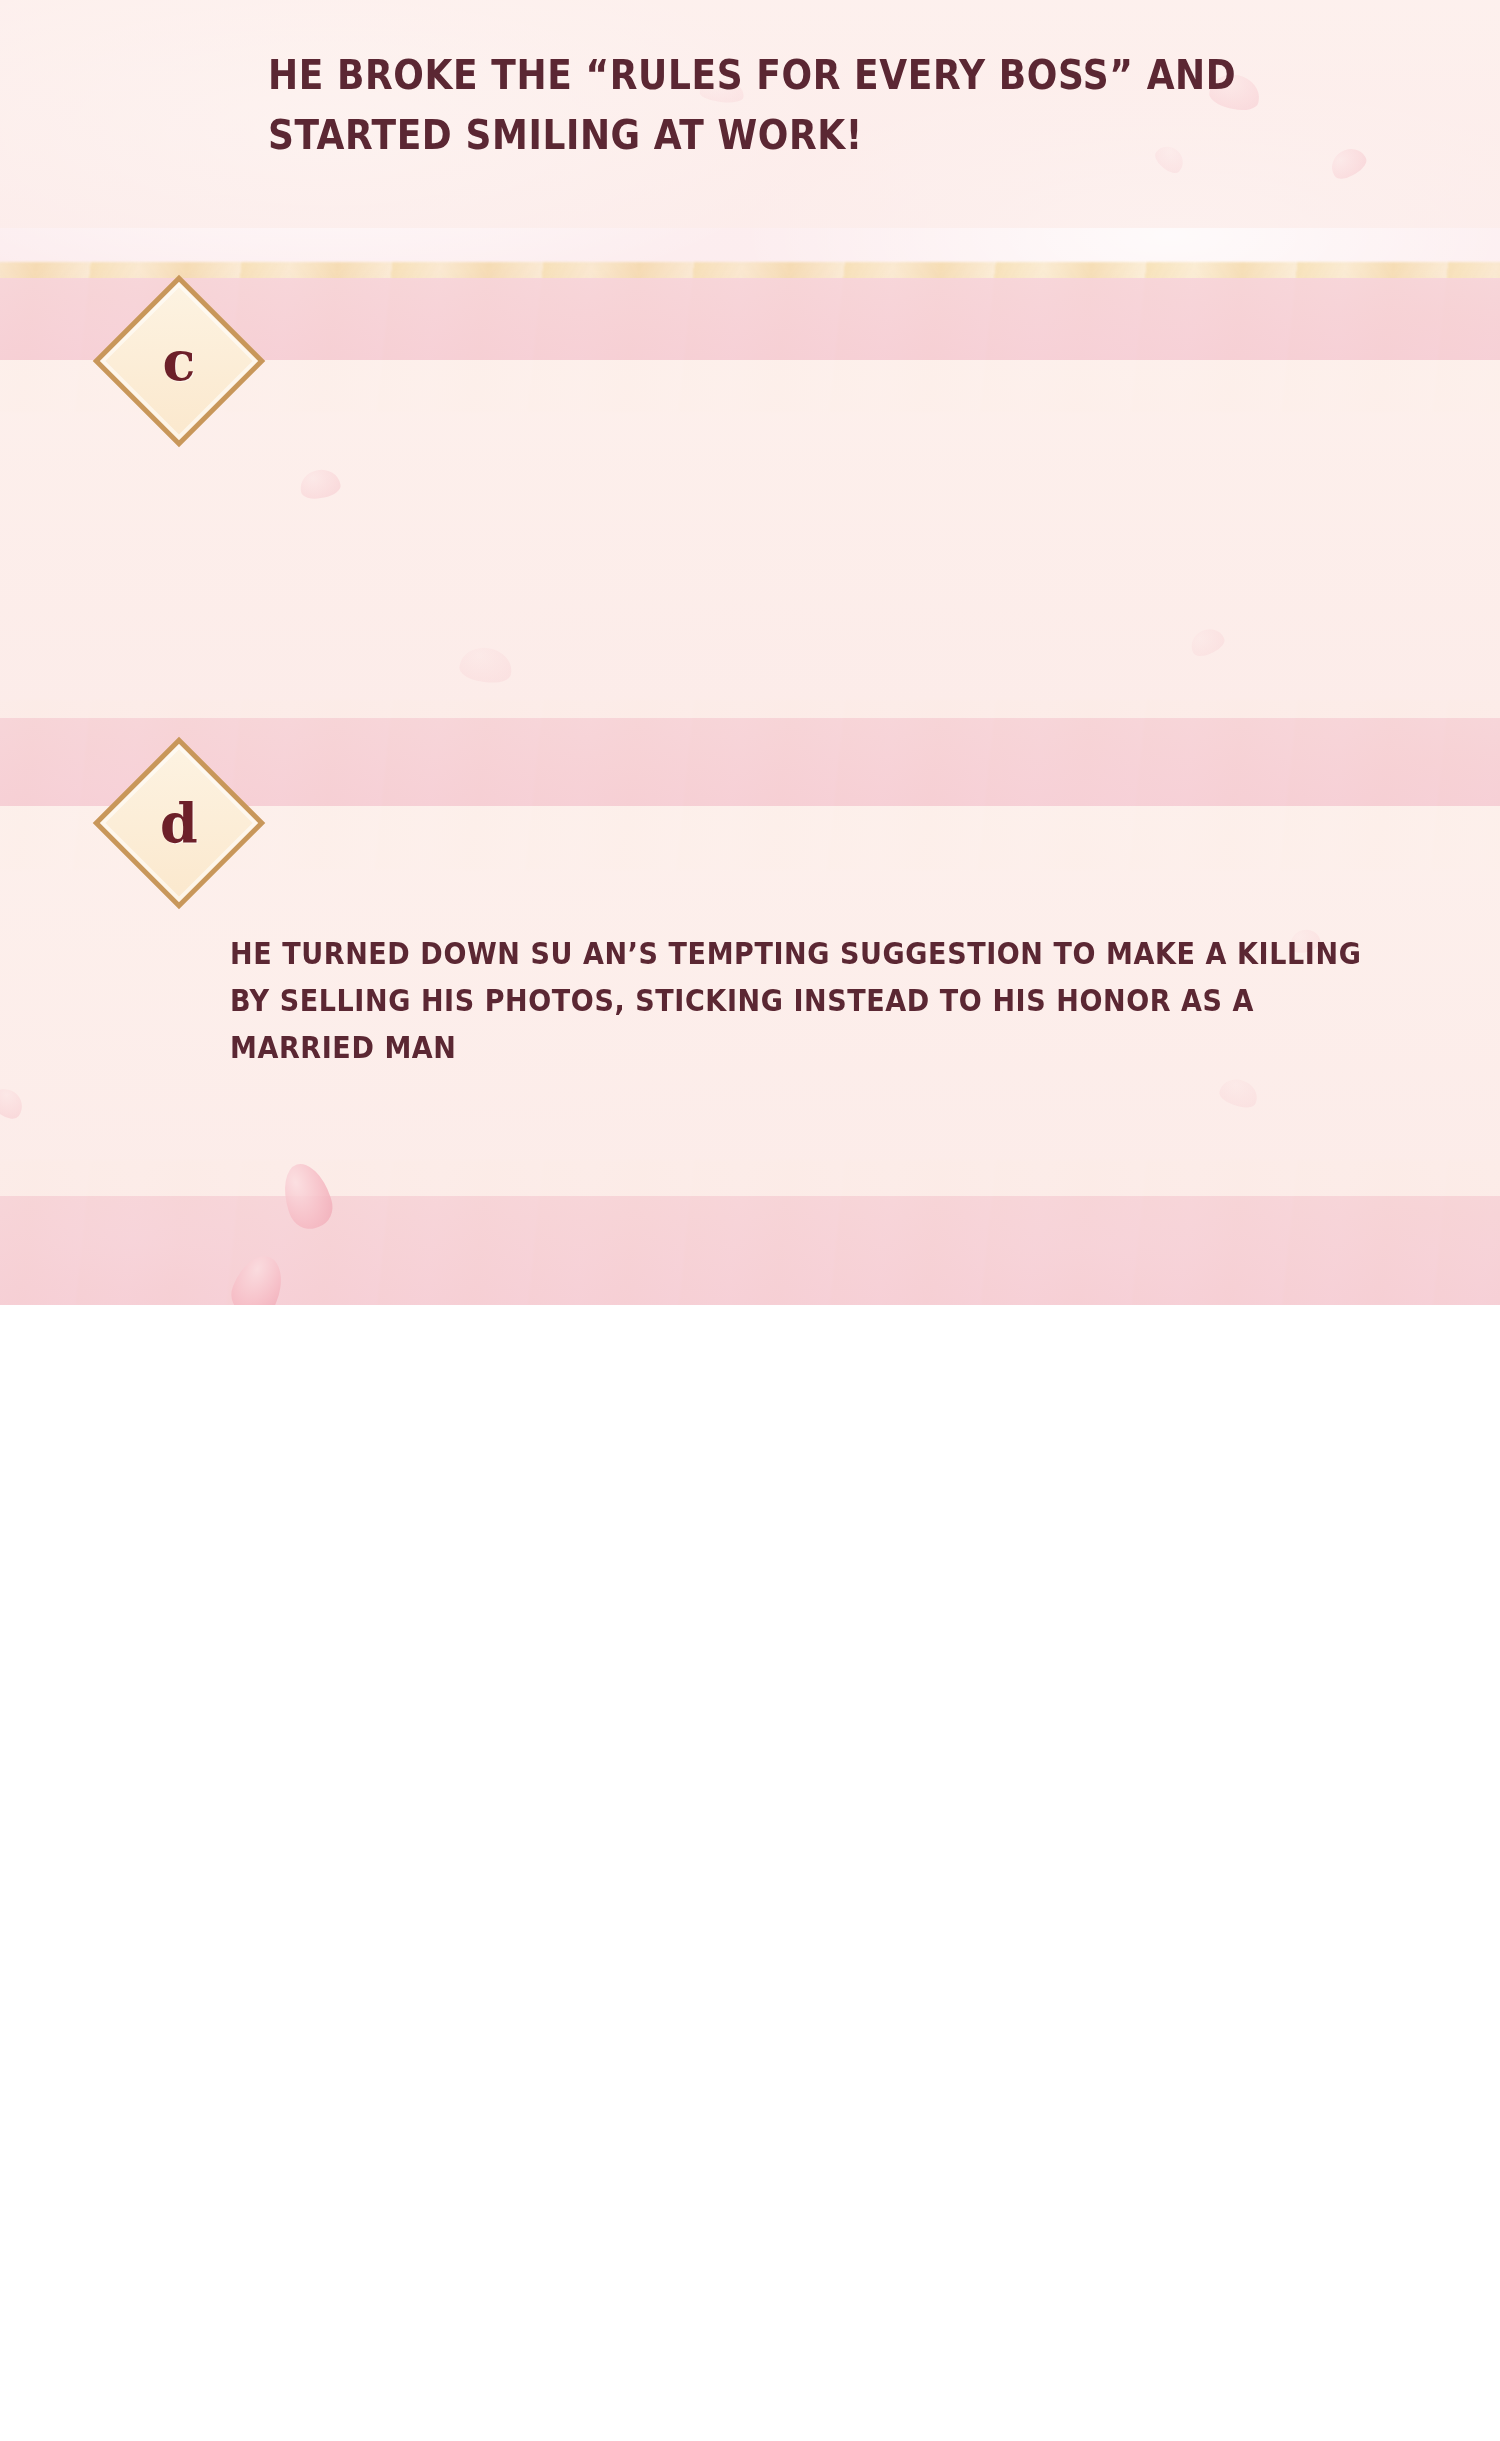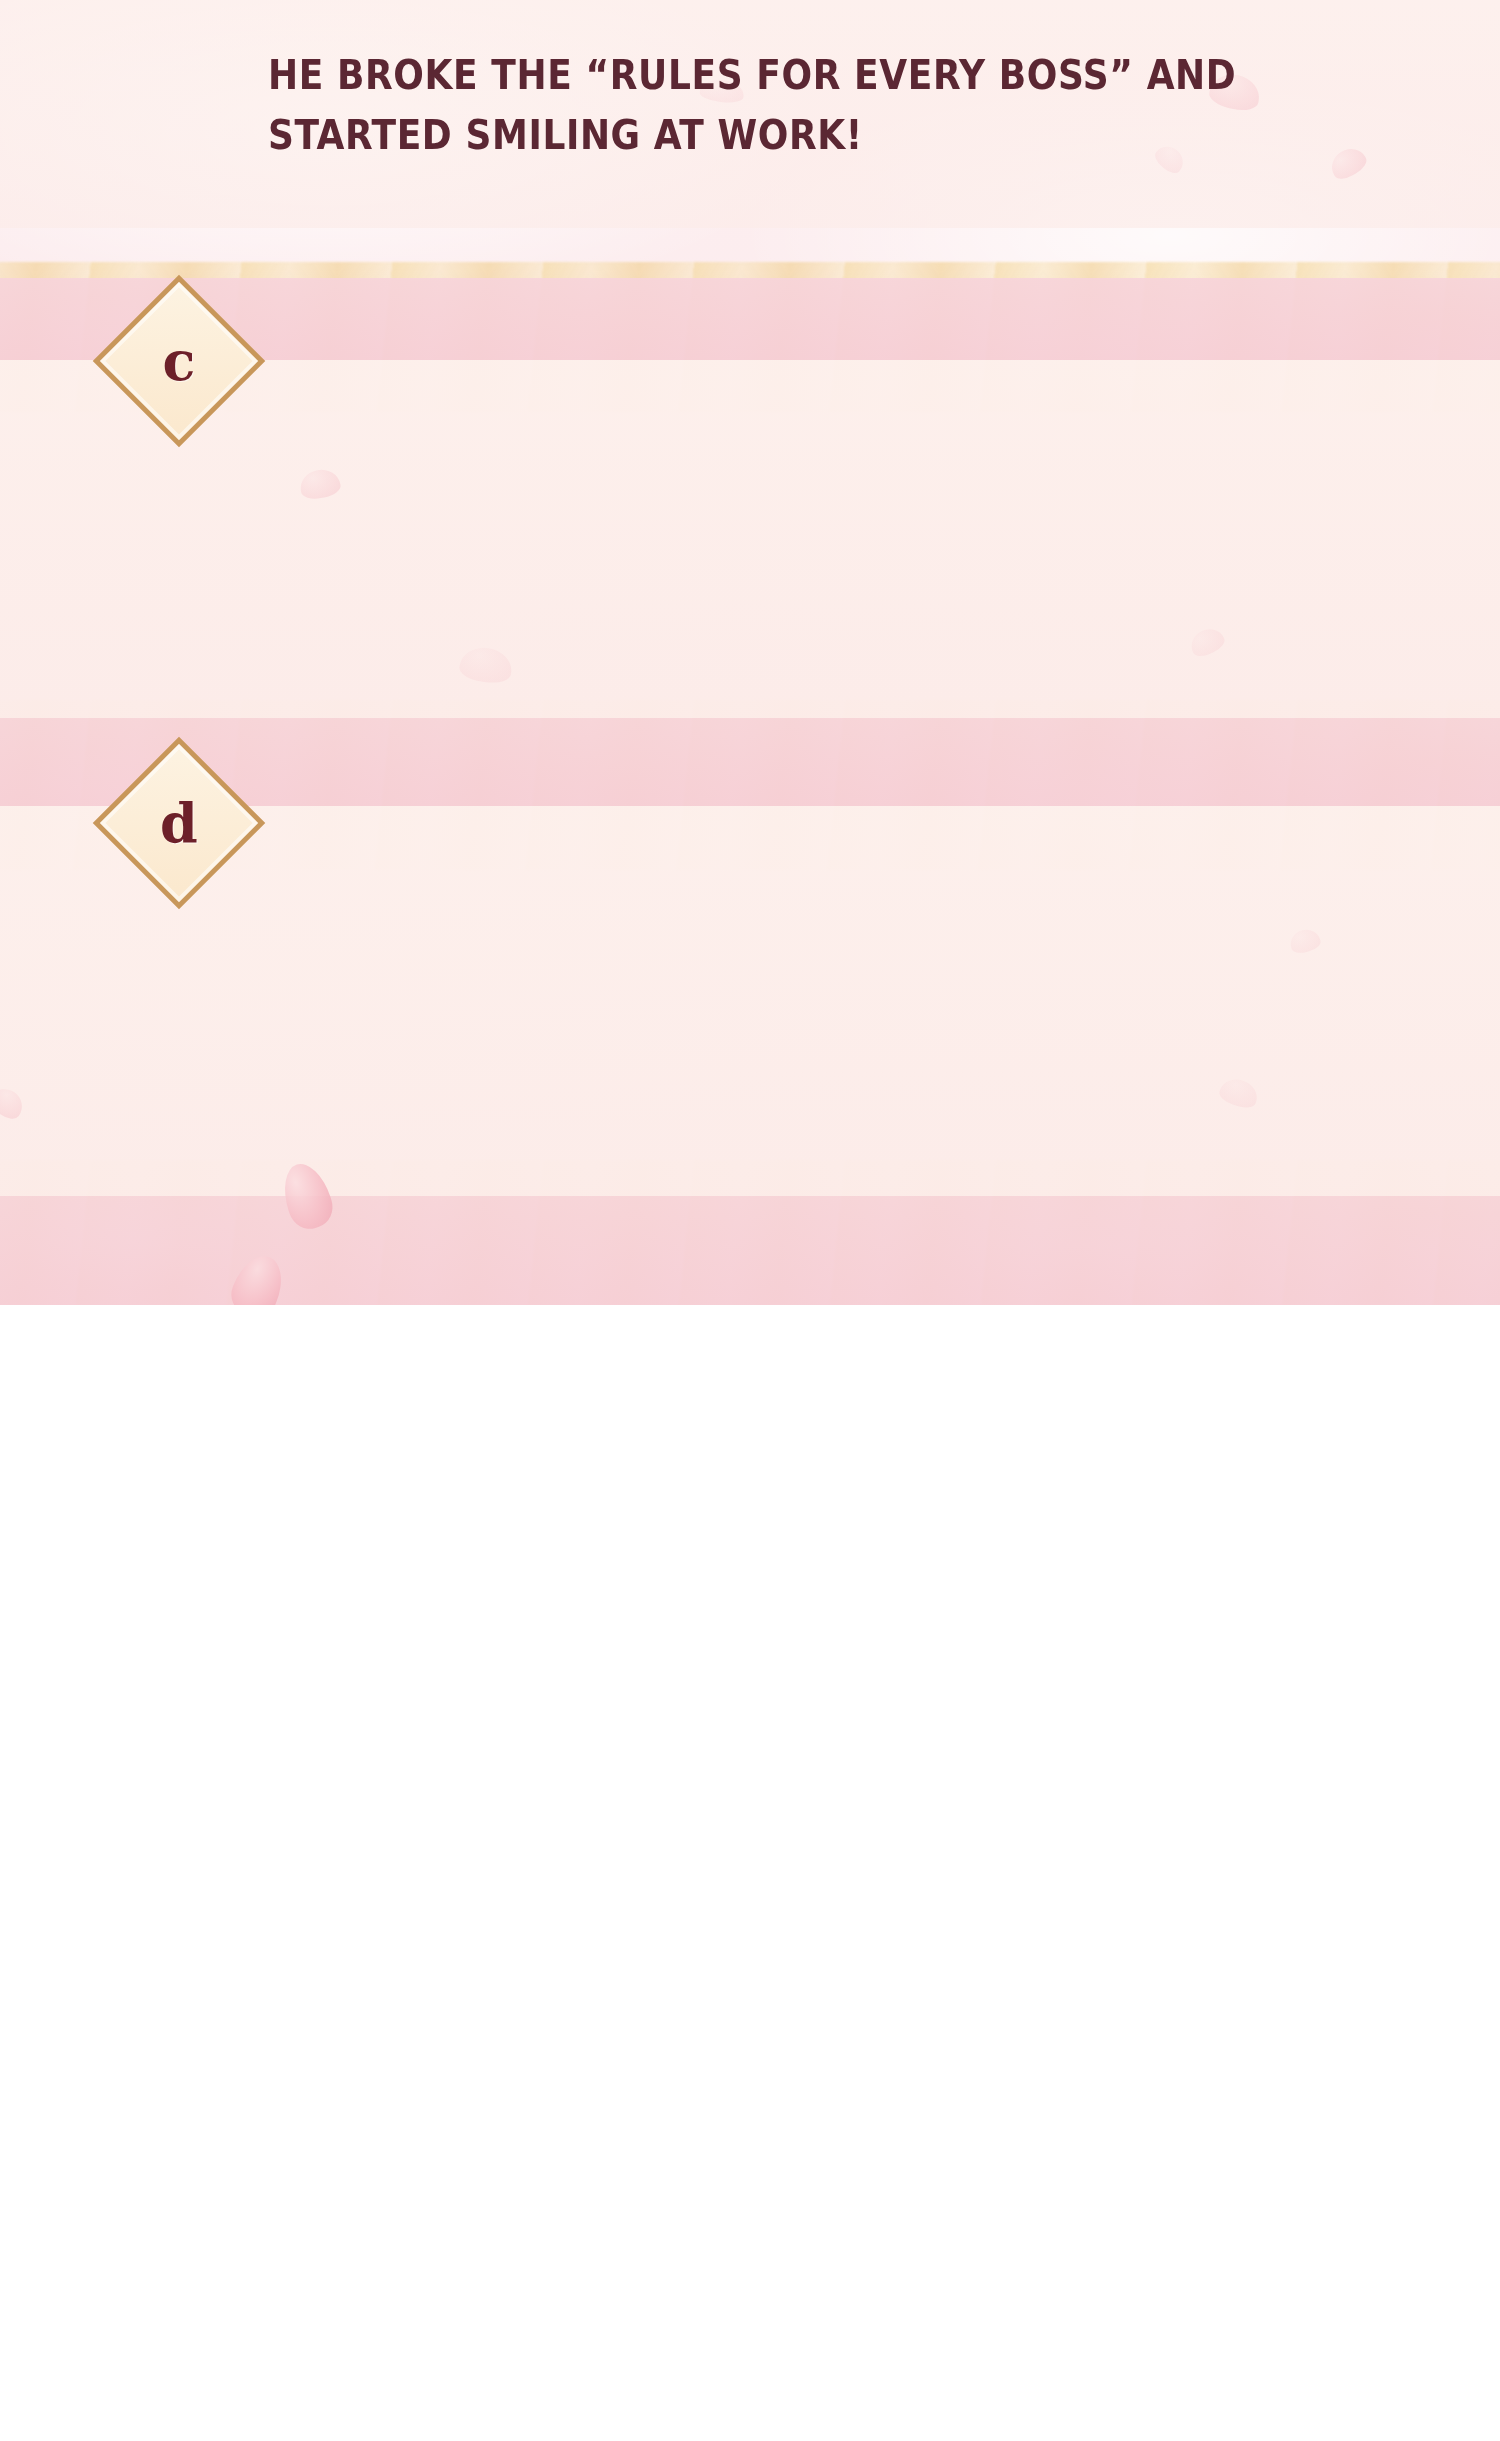--- a/index.html
+++ b/index.html
@@ -201,16 +201,17 @@
 
     <div class="diamond" id="diamond-c">
       <span class="letter">c</span>
     </div>
 
 
     <div class="diamond" id="diamond-d">
       <span class="letter">d</span>
     </div>
 
+    <div class="caption" id="caption-d">HE TURNED DOWN SU AN’S TEMPTING SUGGESTION TO MAKE A KILLING BY SELLING HIS PHOTOS, STICKING INSTEAD TO HIS HONOR AS A MARRIED MAN</div>
   </div>
 
   <div class="white-area"></div>
 </div>
 
 </body></html>

